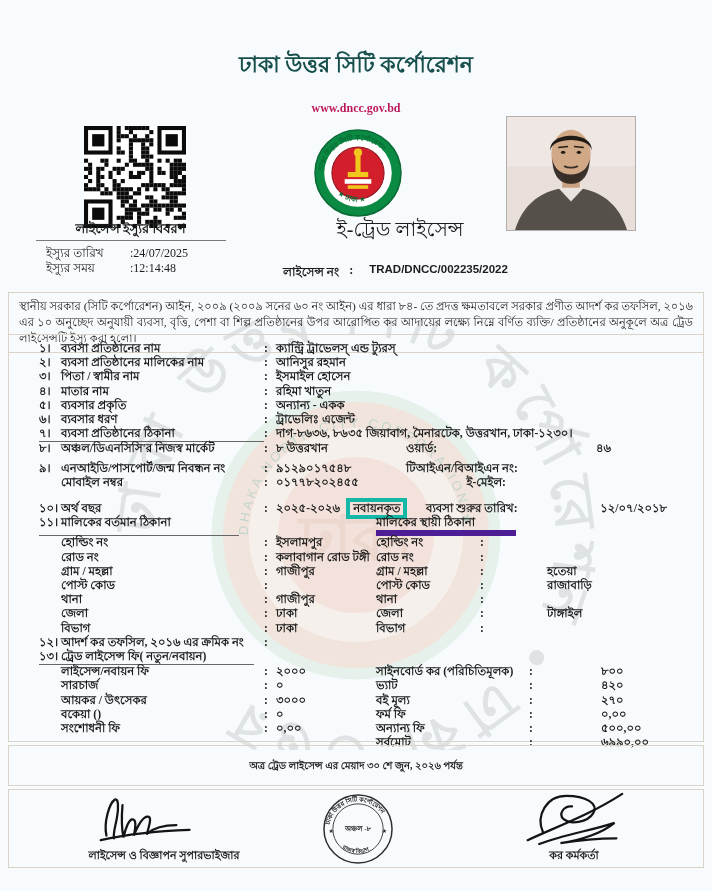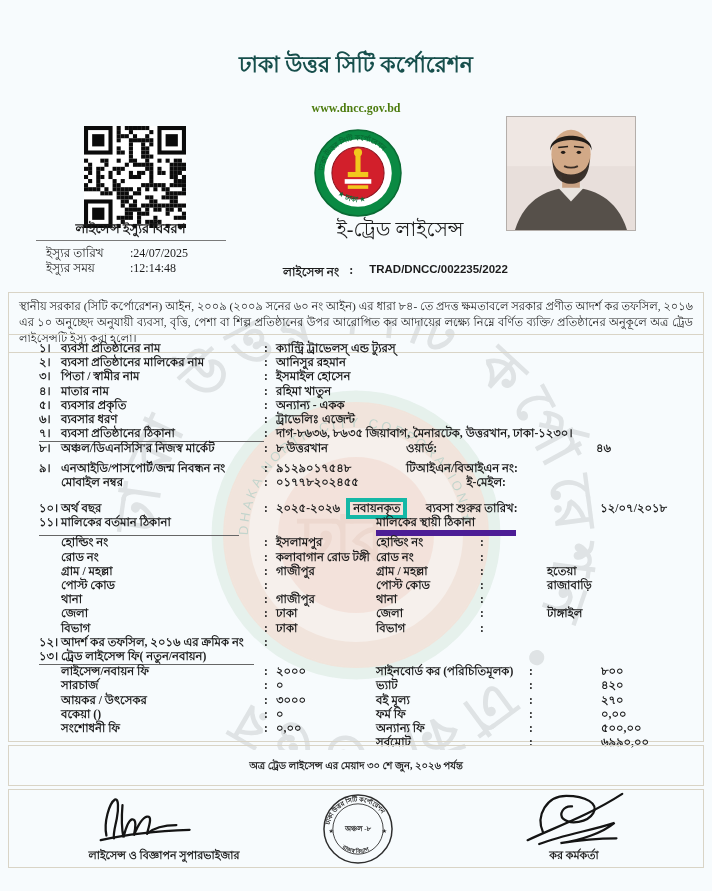--- a/index.html
+++ b/index.html
@@ -5,21 +5,21 @@
   *{margin:0;padding:0;box-sizing:border-box}
   html,body{background:#eef2f4}
   .page{position:relative;width:712px;height:891px;margin:0 auto;background:#f7fbfd;
         font-family:"Liberation Serif","DejaVu Sans",serif;color:#1c1c1c;overflow:hidden}
   .page > *{position:absolute}
   svg{display:block}
 
   .watermark{left:36px;top:320px;width:640px;height:430px;opacity:.5;pointer-events:none}
 
   .org-title{left:0;top:47px;width:712px;text-align:center;font-size:22px;font-weight:bold;color:#174f4c;white-space:nowrap}
-  .website{left:0;top:101px;width:712px;text-align:center;font-size:12px;font-weight:bold;color:#4d7c0f}
+  .website{left:0;top:101px;width:712px;text-align:center;font-size:12px;font-weight:bold;color:#be185d}
 
   .qr{left:84px;top:126px;width:102px;height:102px}
   .logo{left:314px;top:129px;width:88px;height:88px}
   .photo{left:506px;top:116px;width:130px;height:115px;border:1px solid #b4aeaa;background:#e7ddd8}
 
   .issue-heading{left:28px;top:219px;width:205px;text-align:center;font-size:13px;font-weight:bold}
   .issue-hr{left:36px;top:240px;width:190px;border-top:1px solid #7a7a7a}
   .issue-rows{left:46px;top:246px;font-size:12px;font-weight:normal}
   .irow{display:flex;line-height:15px;white-space:nowrap}
   .ilbl{width:84px}

